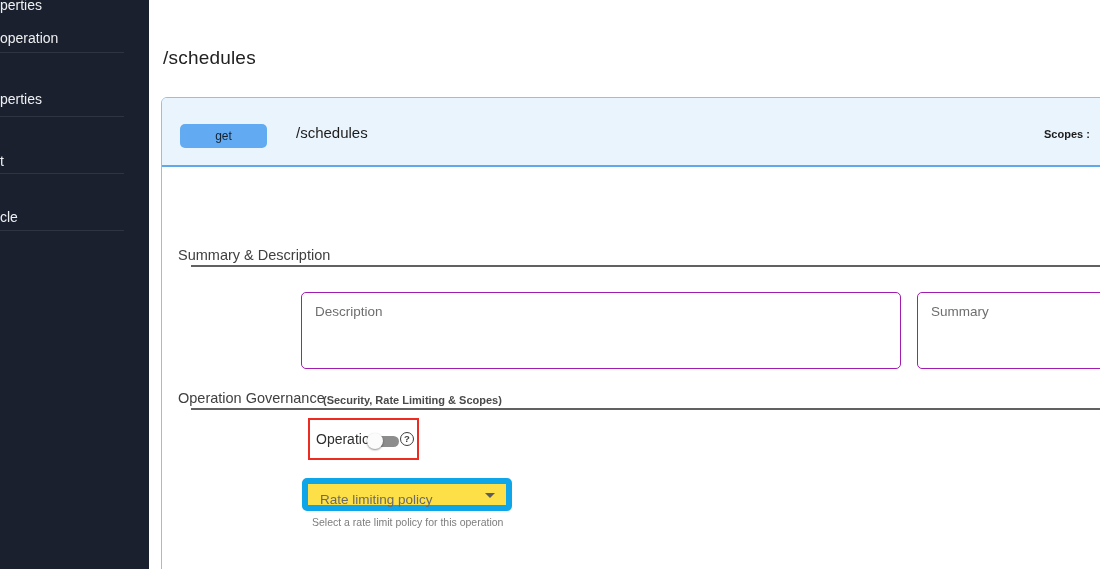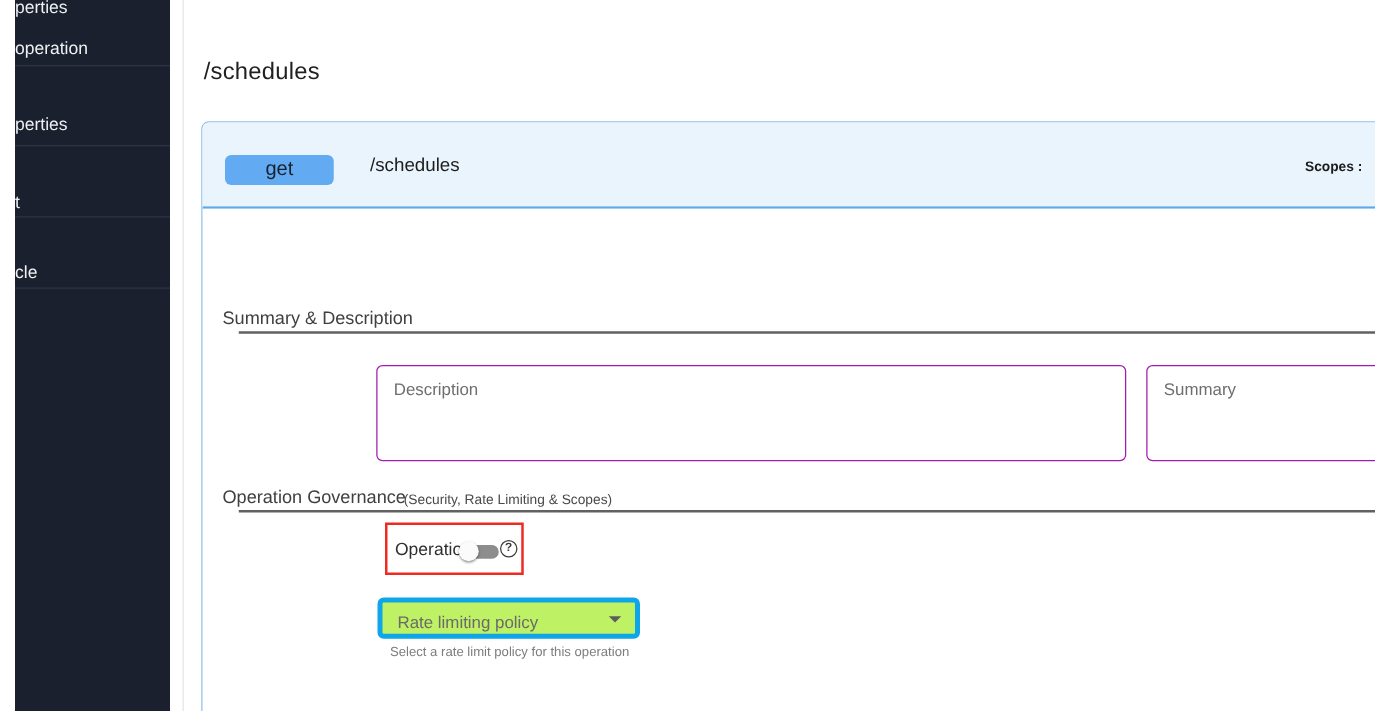--- a/index.html
+++ b/index.html
@@ -1,68 +1,68 @@
 <!DOCTYPE html>
 <html><head>
 <meta charset="utf-8">
 <style>
   * { margin:0; padding:0; box-sizing:border-box; }
   html,body { width:1100px; height:569px; overflow:hidden; background:#ffffff;
     font-family:"Liberation Sans","DejaVu Sans",sans-serif; position:relative; }
 
   
-  .sidebar { position:absolute; left:12px; top:0; width:124px; height:569px;
+  .sidebar { position:absolute; left:0; top:0; width:149px; height:569px;
     background:#1a202e; z-index:2; }
   .side-item { position:absolute; left:0; color:#eef0f2; font-size:14px;
     line-height:16px; white-space:nowrap; cursor:pointer; }
   .side-div { position:absolute; left:0; width:124px; height:1px; background:#2d3444; }
 
   .content-edge { position:absolute; left:146px; top:0; width:1px; height:569px;
     background:#e5e5e5; }
 
   
   .page-title { position:absolute; left:163px; top:47px; font-size:19px;
     color:#212121; letter-spacing:.2px; }
 
   
   .panel { position:absolute; left:161px; top:97px; width:962px; height:620px;
     border:1px solid #90c1ee; border-radius:6px; background:#ffffff; }
   .panel-header { position:relative; height:69px; background:#eaf4fd;
     border-bottom:2px solid #5fa9eb; border-radius:5px 5px 0 0; }
   .get-btn { position:absolute; left:18px; top:26px; width:87px; height:24px;
     background:#62abf2; border:none; border-radius:5px; color:#16202e;
-    font-size:16px; font-family:inherit; cursor:pointer;text-align:center; }
+    font-size:12px; font-family:inherit; cursor:pointer;text-align:center; }
   .header-path { position:absolute; left:134px; top:26px; font-size:15px; color:#1c1c1c; }
   .scope-label { position:absolute; left:882px; top:30px; font-size:11px;
     font-weight:bold; color:#1c1c1c; }
 
   .panel-body { position:relative; }
   .sec-heading { position:absolute; font-size:14.5px; color:#404040; }
-  .sec-subheading { position:absolute; font-size:11px; color:#4a4a4a; }
+  .sec-subheading { position:absolute; font-size:11px; color:#4a4a4a;font-weight:bold; }
   .rule { position:absolute; left:29px; width:931px; height:2px; background:#616161; }
 
   textarea.box { position:absolute; border:1px solid #a21caf; border-radius:5px;
     resize:none; font-family:inherit; font-size:13.5px; color:#333;
     padding:11px 13px; outline:none; }
   textarea.box::placeholder { color:#6e6e6e; opacity:1; }
 
   .highlight-box { position:absolute; left:146px; top:251px; width:111px; height:42px;
     border:2px solid #ee2b22; background:transparent; }
   .security-label { position:absolute; left:154px; top:264px; font-size:14px; color:#2f2f2f; }
   .switch { position:absolute; left:206px; top:268px; width:31px; height:13px; cursor:pointer; }
   .switch .track { position:absolute; left:0; top:1px; width:31px; height:11px;
     border-radius:6px; background:#8d8d8d; }
   .switch .thumb { position:absolute; left:-1px; top:-2px; width:16px; height:16px;
     border-radius:50%; background:#fbfbfb; box-shadow:0 1px 2px rgba(0,0,0,.45); }
   .help-icon { position:absolute; left:238px; top:265px; width:14px; height:14px;
     border:1.4px solid #3d3d3d; border-radius:50%; color:#3d3d3d; font-size:9.5px;
     line-height:11px; text-align:center; font-weight:bold; cursor:pointer; }
 
-  .select-box { position:absolute; border:4px solid #0ea5e9; border-radius:5px;
-    background:#bef264; color:#6a6a6a; cursor:pointer; }
+  .select-box { position:absolute; border:6px solid #0ea5e9; border-radius:5px;
+    background:#fde047; color:#6a6a6a; cursor:pointer; }
   .select-box .sel-text { position:absolute; left:12px; top:8px; font-size:13.5px;
     white-space:nowrap; }
   .caret { position:absolute; right:11px; top:50%; margin-top:-2px; width:0; height:0;
     border-left:5px solid transparent; border-right:5px solid transparent;
     border-top:5px solid #5c5c5c; }
   .helper-text { position:absolute; left:150px; top:349px; font-size:10.5px; color:#7d7d7d; }
 </style>
 </head>
 <body>
 

